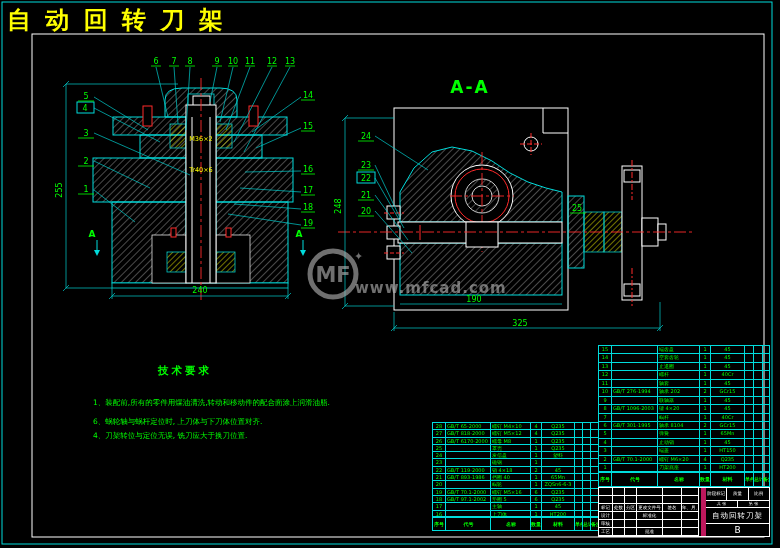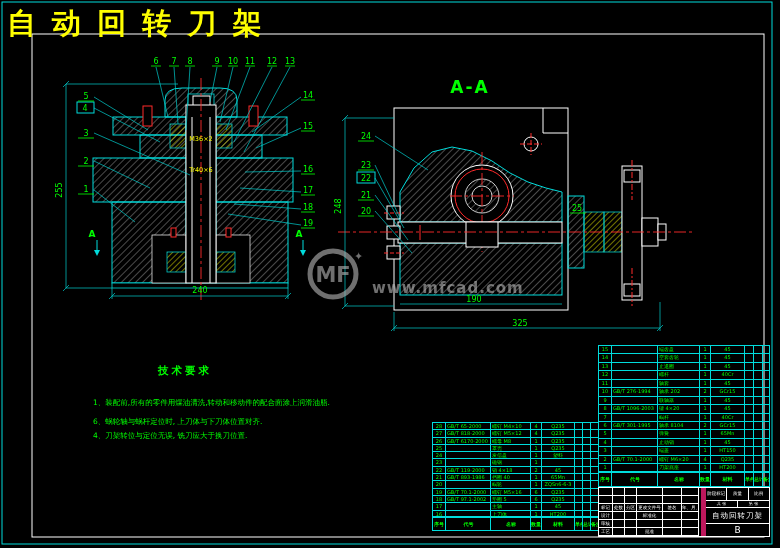--- a/index.html
+++ b/index.html
@@ -16,25 +16,25 @@
   .red {stroke:#ff2a2a;stroke-width:1;fill:none;}
   .redf{stroke:#ff2a2a;stroke-width:1;fill:#000;}
   .cent{stroke:#ff2a2a;stroke-width:.9;fill:none;stroke-dasharray:12 3 3 3;}
   .co  {fill:#00ff00;font:8px "DejaVu Sans",sans-serif;}
   .cob {fill:#00ff00;font:bold 9px "DejaVu Sans",sans-serif;}
   .yt  {fill:#ffff00;font:6.5px "DejaVu Sans",sans-serif;}
   .aat {fill:#00ff00;font:bold 17px "DejaVu Sans",sans-serif;letter-spacing:2px;}
   .mid {text-anchor:middle;}
   .gul {stroke:#00ff00;stroke-width:.8;}
   
-  .ttl{position:absolute;left:7px;top:4px;color:#ffff00;font-weight:bold;font-size:29px;
+  .ttl{position:absolute;left:7px;top:4px;color:#ffff00;font-weight:bold;font-size:24px;
        letter-spacing:3px;white-space:nowrap;z-index:5;}
   .wm{position:absolute;left:303px;top:243px;width:180px;height:60px;opacity:.62;z-index:4;color:#b4b4b4;}
   .wm-name{position:absolute;left:56px;top:2px;font-size:29px;font-weight:bold;letter-spacing:9px;white-space:nowrap;}
-  .wm-url{position:absolute;left:52px;top:36px;font-size:15px;font-weight:bold;letter-spacing:1px;white-space:nowrap;margin-left:17px;}
+  .wm-url{position:absolute;left:52px;top:36px;font-size:15px;font-weight:bold;letter-spacing:1px;white-space:nowrap;}
   .tr-title{position:absolute;left:158px;top:364px;color:#00ff00;font-size:10.5px;font-weight:bold;
             letter-spacing:3px;z-index:3;text-align:center;}
   .tr-item{position:absolute;left:93px;color:#00ff00;font-size:7.5px;white-space:nowrap;z-index:3;}
   
   .bom{position:absolute;display:grid;z-index:3;border-left:1px solid #00dcdc;border-bottom:1px solid #00dcdc;box-sizing:border-box;}
   .bom .bc{border-right:1px solid #00dcdc;border-top:1px solid #00dcdc;color:#00ff00;font-size:5px;
            line-height:6px;overflow:hidden;white-space:nowrap;text-align:center;box-sizing:border-box;}
   .bom .b1,.bom .b2{text-align:left;padding-left:1px;}
   .bomhdr .bc{text-align:center !important;font-weight:bold;line-height:13px;}
   .bl{left:432px;top:422px;width:167px;height:95px;grid-template-columns:13px 45px 40px 11px 33px 8px 8px 8px;grid-auto-rows:7.3px;}

